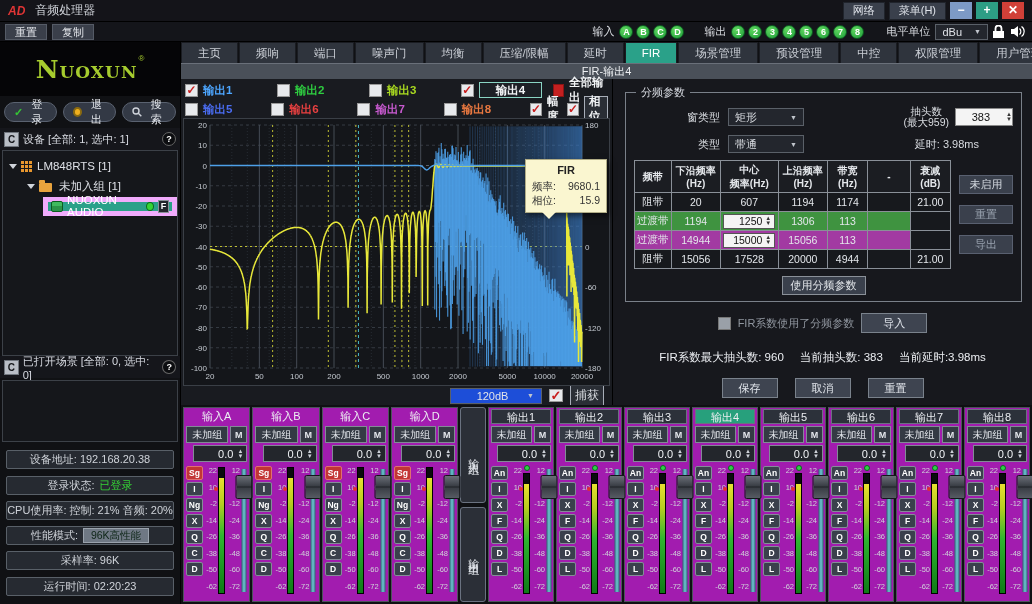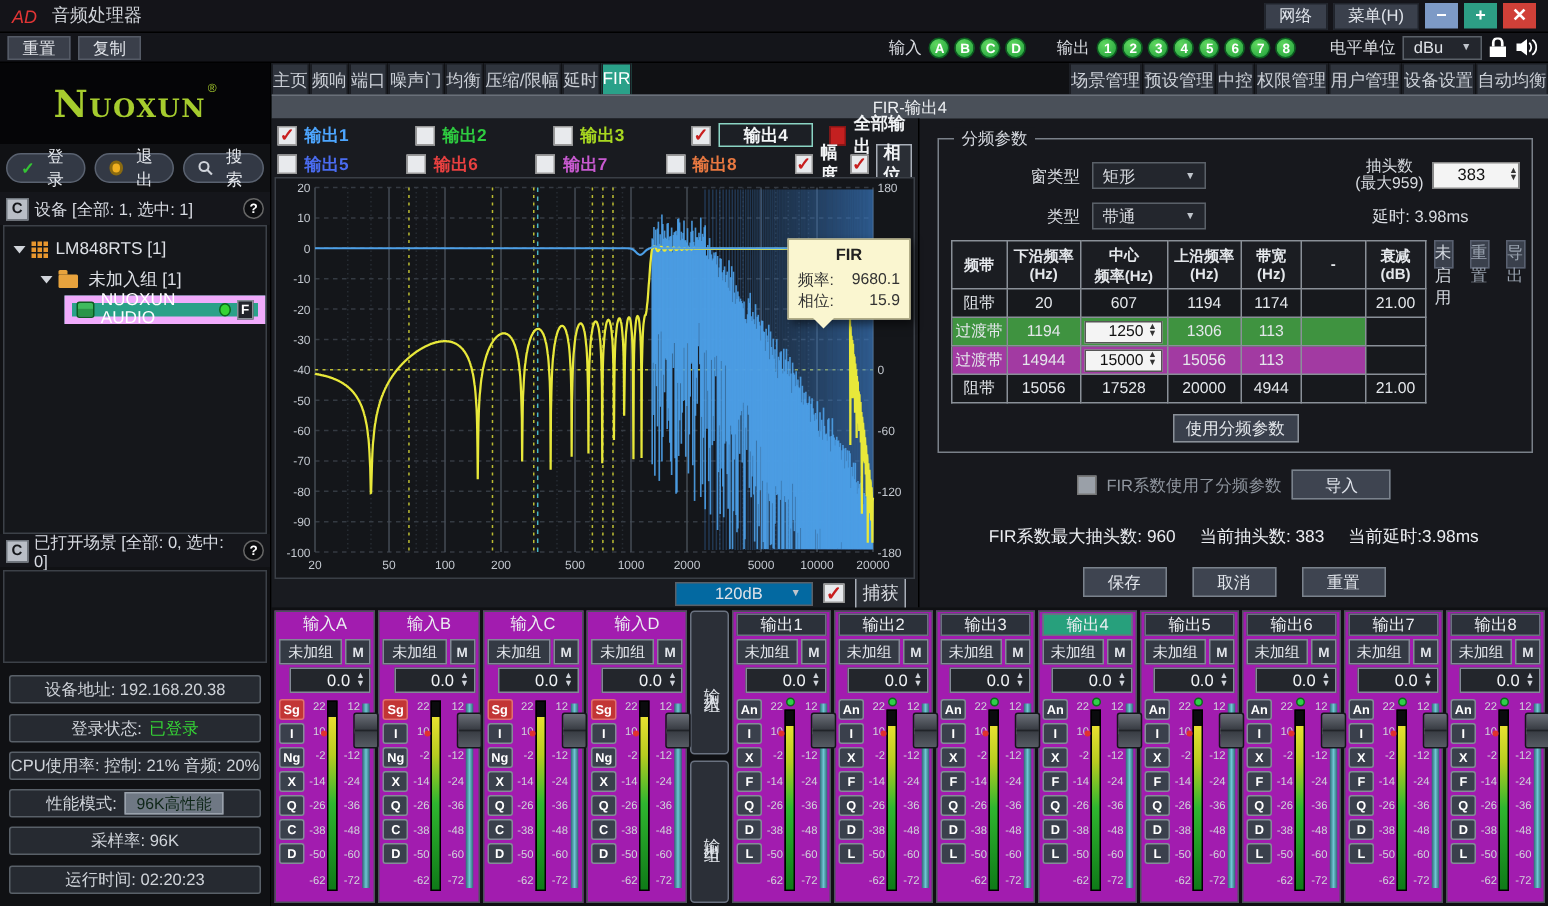--- a/index.html
+++ b/index.html
@@ -1,20 +1,20 @@
 <!DOCTYPE html>
 <html><head>
 <meta charset="utf-8">
 <style>
   *{box-sizing:border-box;margin:0;padding:0;font-family:"Liberation Sans",sans-serif}
   html,body{width:1032px;height:604px;overflow:hidden;background:#0f1013;color:#d8dbe0}
   button{cursor:pointer}
   
   .titlebar{height:22px;background:#141419;display:flex;align-items:center;padding:0 8px;gap:10px;border-bottom:1px solid #000}
-  .applogo{color:#e03535;font-weight:normal;font-style:italic;font-size:12px}
+  .applogo{color:#e03535;font-weight:bold;font-style:italic;font-size:12px}
   .apptitle{color:#cfd2d8;font-size:12px}
   .tb-right{margin-left:auto;display:flex;gap:4px;align-items:center}
   .tbbtn{background:#3a404c;color:#dfe3ea;border:1px solid #20242c;font-size:11px;height:18px;padding:0 9px}
   .winbtn{width:22px;height:17px;border:none;color:#fff;font-size:12px;line-height:15px;text-align:center;font-weight:bold}
   .winbtn.min{background:#7d9ac6}.winbtn.max{background:#2d9e85}.winbtn.close{background:#d04038}
   
   .menurow{height:20px;background:#14151a;display:flex;align-items:center;gap:5px;padding:0 5px;border-bottom:1px solid #000}
   .mbtn{background:#3a3f4a;color:#e2e5ea;border:1px solid #555b66;font-size:11px;height:16px;padding:0 9px}
   .mr-right{margin-left:auto;display:flex;align-items:center;gap:5px;color:#d8dbe0;font-size:11px;padding-right:2px}
   .led{width:14px;height:14px;border-radius:50%;background:radial-gradient(circle at 35% 30%,#5fd75f,#1f9e3a);color:#fff;font-size:9px;font-weight:bold;display:flex;align-items:center;justify-content:center;border:1px solid #0c5c20}
@@ -45,21 +45,21 @@
   .statusdot{width:9px;height:9px;border-radius:50%;background:#35d435;border:1px solid #0a6a1a;margin-left:auto}
   .fbadge{width:13px;height:13px;background:#23262c;border:1px solid #8a9098;color:#fff;font-size:9px;font-weight:bold;display:flex;align-items:center;justify-content:center}
   .scenepanel{height:62px;margin:2px 2px 0 2px;background:#15171b;border:1px solid #3c4148}
   .inforows{flex:1;display:flex;flex-direction:column;justify-content:space-evenly;padding:2px 6px}
   .inforow{height:19px;background:#262a31;border:1px solid #596068;border-radius:2px;display:flex;align-items:center;justify-content:center;font-size:11px;color:#cfd3d9;gap:5px}
   .green-text{color:#35d435}
   .perfbtn{background:#6f7884;border:1px solid #9aa2ac;color:#0d2517;font-size:10.5px;height:15px;padding:0 7px}
   
   .main{flex:1;display:flex;flex-direction:column;background:#17181d;overflow:hidden}
   .tabbar{height:21px;display:flex;background:#101114;gap:1px}
-  .tab{background:#2f343d;color:#ccd0d7;font-size:11.5px;padding:0 0;display:flex;align-items:center;border:1px solid #1a1c22;border-bottom:none;cursor:pointer;white-space:nowrap}
+  .tab{background:#2f343d;color:#ccd0d7;font-size:11.5px;padding:0 16px;display:flex;align-items:center;border:1px solid #1a1c22;border-bottom:none;cursor:pointer;white-space:nowrap}
   .tab.active{background:#2aa189;color:#fff}
   .tab.rfirst{margin-left:auto}
   .paneltitle{height:16px;background:#4a5059;color:#eef0f3;font-size:11px;display:flex;align-items:center;justify-content:center;border-top:1px solid #6a707a}
   .upper{display:flex;height:326px}
   
   .chartcol{width:432px;display:flex;flex-direction:column;background:#191b20;border-right:1px solid #000}
   .cbrows{padding:3px 4px 1px 4px;display:flex;flex-direction:column;gap:3px}
   .cbrow{display:flex;align-items:center;height:16px;gap:4px}
   .cbitem{display:flex;align-items:center;gap:5px;width:102px}
   .cbitem.auto{width:auto}
@@ -69,21 +69,21 @@
   .cbcheck{color:#c81e1e;font-weight:bold;font-size:12px;line-height:11px}
   .cblabel{font-size:11.5px;font-weight:bold}
   .selbox{border:1px solid #8ad4c4;background:#1c1f25;padding:0 16px;height:16px;display:flex;align-items:center}
   .sunkbox{border:1px solid #a8aeb8;background:#2a2e35;padding:12px 4px;height:15px;display:flex;align-items:center}
   .chartwrap{position:relative;height:268px;margin:0 2px;background:#14161a;border:1px solid #3a3f46}
   .tooltip{position:absolute;left:341px;top:40px;width:82px;background:#faf6d0;border:1px solid #b0ac86;box-shadow:2px 3px 6px rgba(0,0,0,.55);padding:4px 6px;font-size:10.5px;color:#333;z-index:3}
   .tooltip::after{content:"";position:absolute;left:16px;bottom:-7px;border:7px solid transparent;border-top-color:#faf6d0;border-bottom:none}
   .tt-title{text-align:center;font-weight:bold;color:#222;margin-bottom:4px;font-size:11px}
   .tt-row{display:flex;justify-content:space-between}
   .chartfooter{height:19px;display:flex;align-items:center;justify-content:flex-end;gap:7px;padding:0 8px}
-  .rangesel{background:#0369a1;border:1px solid #5a6068;color:#e0e3e8;height:16px;width:92px;display:flex;align-items:center;justify-content:space-between;padding:0 7px;font-size:11px;cursor:pointer}
+  .rangesel{background:#1d4ed8;border:1px solid #5a6068;color:#e0e3e8;height:16px;width:92px;display:flex;align-items:center;justify-content:space-between;padding:0 7px;font-size:11px;cursor:pointer}
   .redcheck{color:#c81e1e;font-weight:bold;font-size:13px;background:#e8eaed;width:14px;height:13px;display:flex;align-items:center;justify-content:center;border:1px solid #999;line-height:11px}
   
   .paramscol{flex:1;font-size:11px;color:#d8dbe0;padding:0 6px}
   .fieldset{margin:13px 4px 0 6px;border:1px solid #7a8089;position:relative;padding:12px 8px 6px 8px}
   .legend{position:absolute;top:-8px;left:10px;background:#17181d;padding:0 5px;font-size:11px;color:#d8dbe2}
   .ctrlrow{display:flex;align-items:center;margin:1px 0 7px 0}
   .clabel{width:44px;text-align:right;margin-left:42px;margin-right:8px}
   .dsel{width:76px;background:#23262d;border:1px solid #5a6068;height:18px;display:flex;align-items:center;justify-content:space-between;padding:0 6px;cursor:pointer}
   .tapslbl{margin-left:auto;text-align:center;font-size:10.5px;line-height:11px;margin-right:6px}
   .wspin{background:#f4f4f4;color:#111;border:1px solid #888;height:18px;width:58px;display:flex;align-items:center;justify-content:flex-end;gap:16px;padding:0 0;font-size:11px}
@@ -91,21 +91,21 @@
   .spinarrows.lt{color:#cfd3da}
   .delaytxt{margin-left:auto;margin-right:34px}
   .tablewrap{display:flex;align-items:stretch}
   .xtable{border-collapse:collapse;flex:1;background:#17191d}
   .xtable th,.xtable td{border:1px solid #8a9098;font-size:10.5px;color:#e4e7eb;text-align:center;height:19px;padding:0 1px}
   .xtable th{white-space:pre-line;height:32px;font-weight:bold;background:#1b1d22;font-size:10px}
   .row-green td{background:#3f9340}
   .row-purple td{background:#a23aa2}
   .row-green td.att,.row-purple td.att{background:#17191d}
   .cellspin{margin:1px auto;width:52px;height:15px;background:#f4f4f4;color:#111;border:1px solid #555;display:flex;align-items:center;justify-content:flex-end;gap:3px;padding:0 3px}
-  .sidebtns{width:62px;display:flex;flex-direction:row;justify-content:center;gap:11px;padding-left:8px}
+  .sidebtns{width:62px;display:flex;flex-direction:column;justify-content:center;gap:11px;padding-left:8px}
   .sbtn{height:19px;background:#3a404c;border:1px solid #596070;color:#9aa3b0;font-size:11px}
   .sbtn.lit{color:#d4d9e0}
   .userow{display:flex;justify-content:center;margin-top:7px}
   .usebtn{background:#3a404c;border:1px solid #8a9098;color:#e4e7eb;height:19px;font-size:11px;padding:0 8px}
   .fircoefrow{display:flex;align-items:center;justify-content:center;gap:7px;margin-top:11px}
   .graybox{width:13px;height:13px;background:#9aa0a8;border:1px solid #777}
   .coeflbl{color:#8f959e}
   .impbtn{background:#3e4450;border:1px solid #7a828c;color:#dfe3ea;width:66px;height:20px;font-size:11px}
   .statsrow{display:flex;justify-content:center;gap:16px;margin-top:17px;font-size:11.5px;color:#eceef2}
   .actionrow{display:flex;justify-content:center;gap:17px;margin-top:13px}

